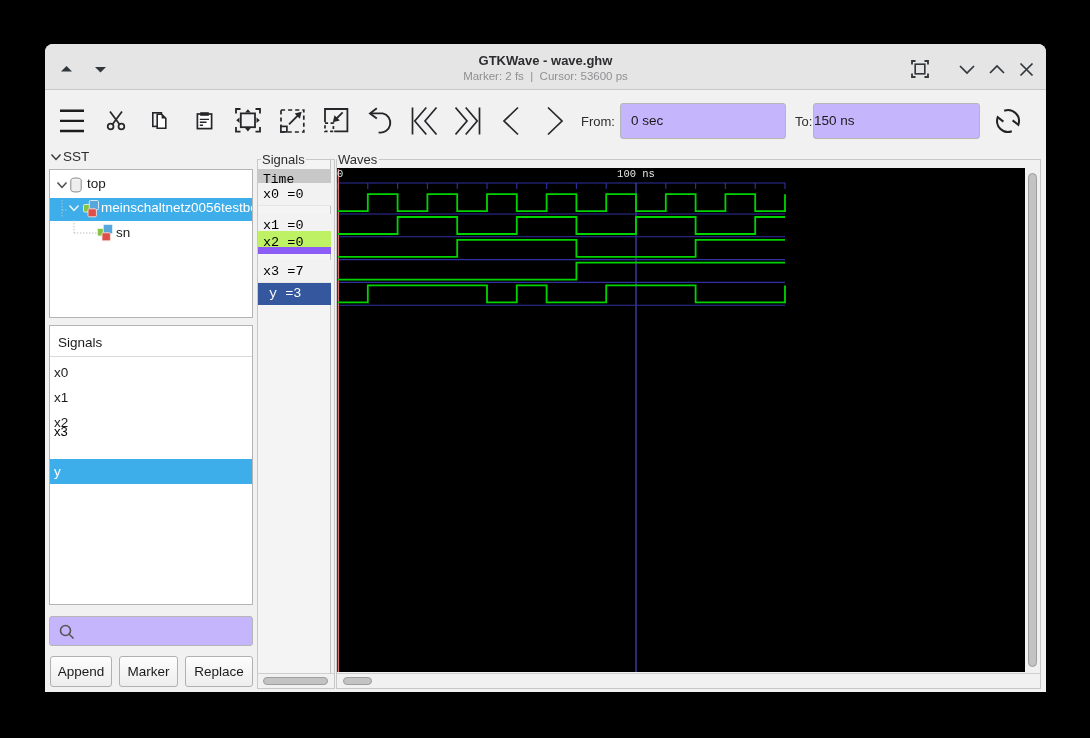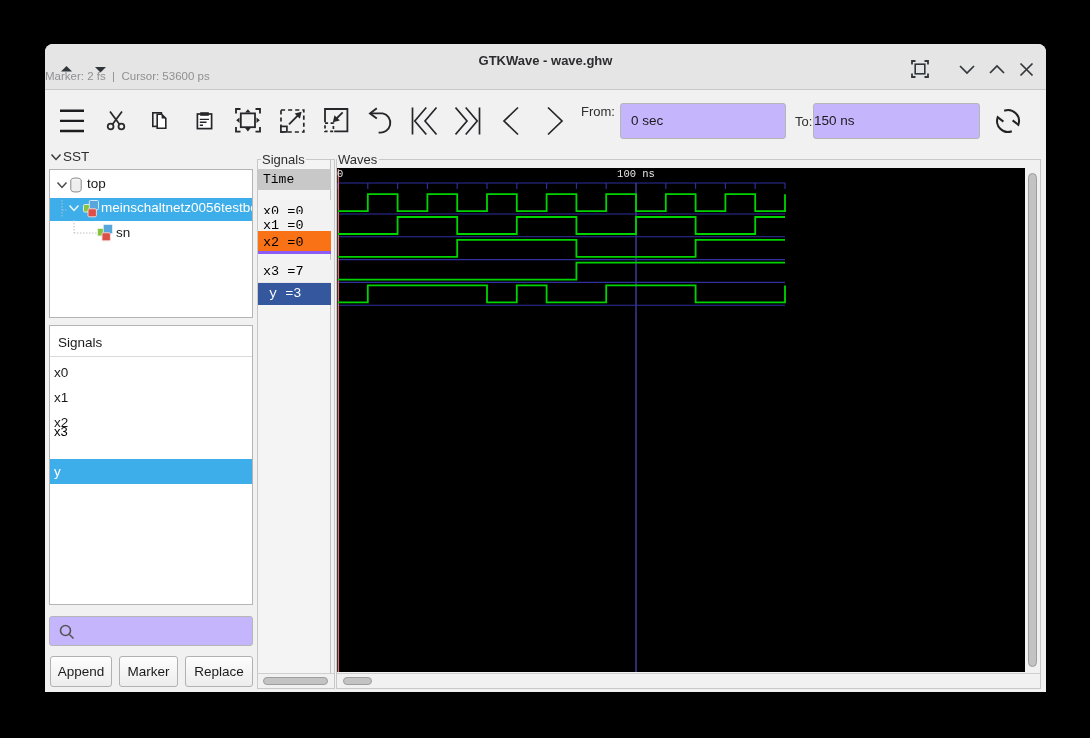--- a/index.html
+++ b/index.html
@@ -2,21 +2,21 @@
 <html><head>
 <meta charset="utf-8">
 <style>
 html,body{margin:0;padding:0;background:#000;width:1090px;height:738px;overflow:hidden}
 *{box-sizing:border-box}
 body{font-family:"Liberation Sans",sans-serif;}
 .mono{font-family:"Liberation Mono",monospace;}
 #win{position:absolute;left:45px;top:44px;width:1001px;height:648px;background:#f1f1f1;border-radius:8px 8px 0 0;}
 #titlebar{position:absolute;left:0;top:0;width:1001px;height:46px;background:#e5e5e6;border-radius:8px 8px 0 0;border-bottom:1px solid #c8c8c9;}
 #title{position:absolute;left:0;top:9px;width:100%;text-align:center;font-size:13px;font-weight:bold;color:#2d2d2f;}
-#subtitle{position:absolute;left:0;top:26px;width:100%;font-size:11.5px;color:#909092;}
+#subtitle{position:absolute;left:0;top:26px;width:100%;text-align:center;font-size:11.5px;color:#909092;}
 #toolbar{position:absolute;left:0;top:47px;width:1001px;height:56px;background:#f1f1f1;}
 .entry{position:absolute;background:#c4b5fd;border:1px solid #b6b6b6;border-radius:3px;font-size:13.5px;color:#1a1a1a;}
 .lbl{position:absolute;font-size:13px;color:#2e2e2e;}
 
 .box{position:absolute;background:#fff;border:1px solid #b4b4b4;}
 .btn{position:absolute;background:linear-gradient(#fdfdfd,#ededed);border:1px solid #b1b1b1;border-radius:3px;font-size:13.5px;color:#1b1b1b;text-align:center;}
 .framelbl{position:absolute;font-size:13px;color:#2e2e2e;z-index:5;}
 .selblue{background:#3daee9;color:#fff;}
 svg{position:absolute;}
 </style>
@@ -105,21 +105,21 @@
     <path d="M24.5,1.5 V28.5 M10.7,1.5 L22.2,15 L10.7,28.5 M0.5,1.5 L12,15 L0.5,28.5"></path>
   </svg>
 
   <svg style="left:500px;top:106px" width="20" height="30" stroke="#26262a" stroke-width="1.7" fill="none">
     <path d="M18,1.5 L4,15 L18,28.5"></path>
   </svg>
 
   <svg style="left:546px;top:106px" width="20" height="30" stroke="#26262a" stroke-width="1.7" fill="none">
     <path d="M2,1.5 L16,15 L2,28.5"></path>
   </svg>
-  <div class="lbl" style="left:581px;top:104px">From:</div>
+  <div class="lbl" style="left:581px;top:114px">From:</div>
   <div class="entry" style="left:620px;top:103px;width:166px;height:36px;line-height:34px;padding-left:10px">0 sec</div>
   <div class="lbl" style="left:795px;top:114px">To:</div>
   <div class="entry" style="left:813px;top:103px;width:167px;height:36px;line-height:34px;">150 ns</div>
 
   <svg style="left:994px;top:107px" width="28" height="28" stroke="#242424" stroke-width="2" fill="none">
     <path d="M10.2,3.7 A11,11 0 0 1 24.3,17.8 L18.6,13.4"></path>
     <path d="M17.8,24.3 A11,11 0 0 1 3.7,10.2 L9.4,14.6"></path>
   </svg>
 </div>
 <div id="leftcol">
@@ -182,23 +182,23 @@
   </div>
   <div class="btn" style="left:50px;top:656px;width:62px;height:31px;line-height:29px">Append</div>
   <div class="btn" style="left:119px;top:656px;width:59px;height:31px;line-height:29px">Marker</div>
   <div class="btn" style="left:185px;top:656px;width:68px;height:31px;line-height:29px">Replace</div>
 </div>
 <div id="midcol">
   <div style="position:absolute;left:257px;top:159px;width:78px;height:530px;border:1px solid #c8c8c8"></div>
   <div class="framelbl" style="left:261px;top:152px;background:#f1f1f1;padding:0 1px">Signals</div>
   <div style="position:absolute;left:258px;top:160px;width:73px;height:513px;background:#f4f4f4;border-right:1px solid #c2c2c2"></div>
   <div class="mono" style="position:absolute;left:258px;top:169px;width:73px;height:21px;background:#c8c8c8;font-size:13px;color:#000;line-height:21px;padding-left:5px">Time</div>
-  <div class="mono" style="position:absolute;left:258px;top:200px;width:73px;height:23px;background:#f2f2f2;border-bottom:1px solid #e6e6e6;font-size:13.5px;color:#000;line-height:23px;padding-left:5px">x0 =0</div>
+  <div class="mono" style="position:absolute;left:258px;top:183px;width:73px;height:23px;background:#f2f2f2;border-bottom:1px solid #e6e6e6;font-size:13.5px;color:#000;line-height:23px;padding-left:5px">x0 =0</div>
   <div class="mono" style="position:absolute;left:258px;top:214px;width:73px;height:23px;background:#f2f2f2;border-bottom:1px solid #e6e6e6;font-size:13.5px;color:#000;line-height:23px;padding-left:5px">x1 =0</div>
-  <div class="mono" style="position:absolute;left:258px;top:231px;width:73px;height:23px;background:#f97316;border-bottom:3px solid #8b5cf6;font-size:13.5px;color:#000;line-height:23px;padding-left:5px">x2 =0</div>
+  <div class="mono" style="position:absolute;left:258px;top:231px;width:73px;height:23px;background:#bef264;border-bottom:7px solid #8b5cf6;font-size:13.5px;color:#000;line-height:23px;padding-left:5px">x2 =0</div>
   <div class="mono" style="position:absolute;left:258px;top:260px;width:73px;height:23px;background:#f2f2f2;border-bottom:1px solid #e6e6e6;font-size:13.5px;color:#000;line-height:23px;padding-left:5px">x3 =7</div>
   <div class="mono" style="position:absolute;left:258px;top:283px;width:73px;height:22px;background:#34579d;font-size:13.5px;color:#fff;line-height:22px;padding-left:11px">y =3</div>
   <div style="position:absolute;left:258px;top:673px;width:77px;height:1px;background:#cfcfcf"></div>
   <div style="position:absolute;left:263px;top:677px;width:65px;height:8px;background:#c3c3c3;border:1px solid #9e9e9e;border-radius:4.5px"></div>
 </div>
 <div id="wavecol">
   <div style="position:absolute;left:336px;top:159px;width:705px;height:530px;border:1px solid #c8c8c8;background:#f1f1f1"></div>
   <div class="framelbl" style="left:337px;top:152px;background:#f1f1f1;padding:0 2px 0 1px">Waves</div>
   <svg style="left:337px;top:168px;background:#000" width="688" height="504" class="mono">
     <path d="M1,15 H448" stroke="#3030a0" stroke-width="1.1" fill="none"></path>

